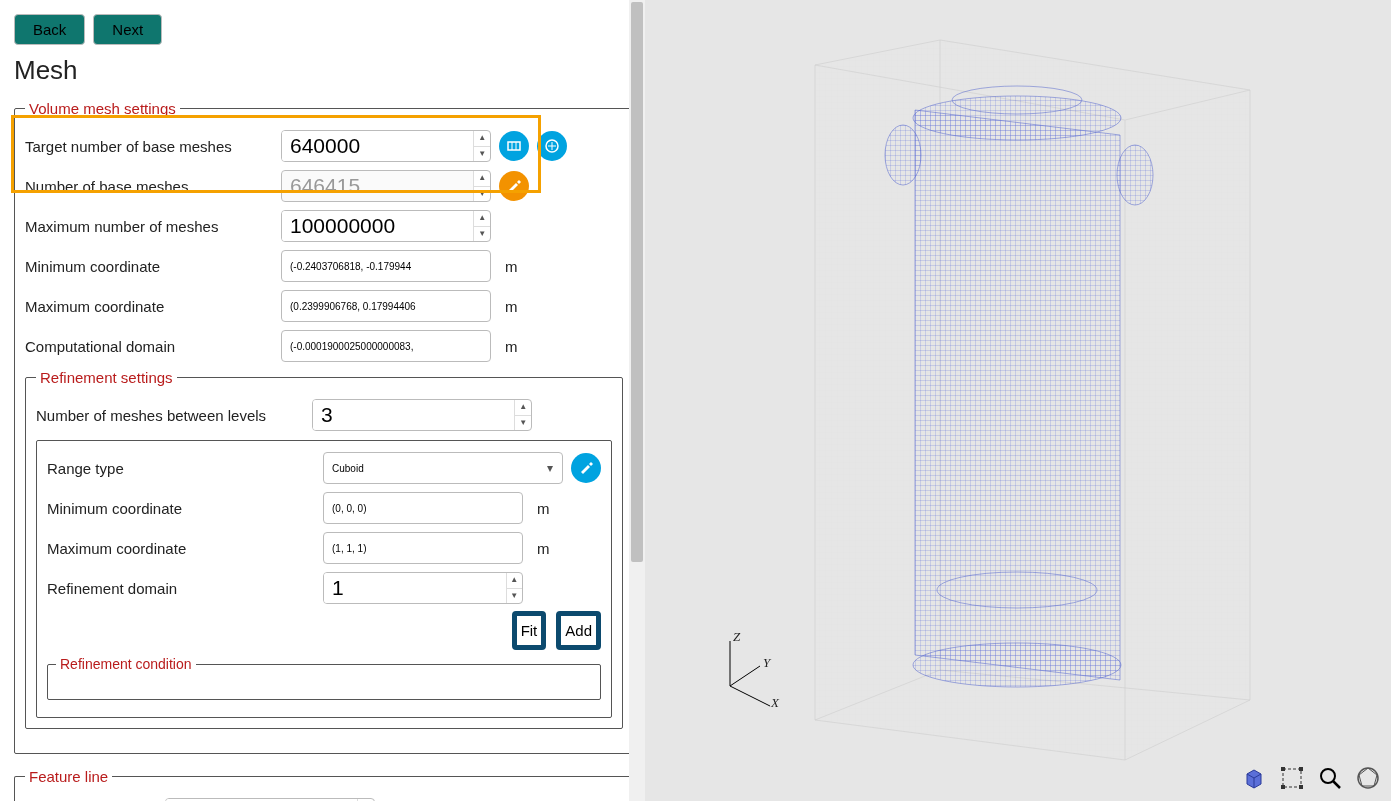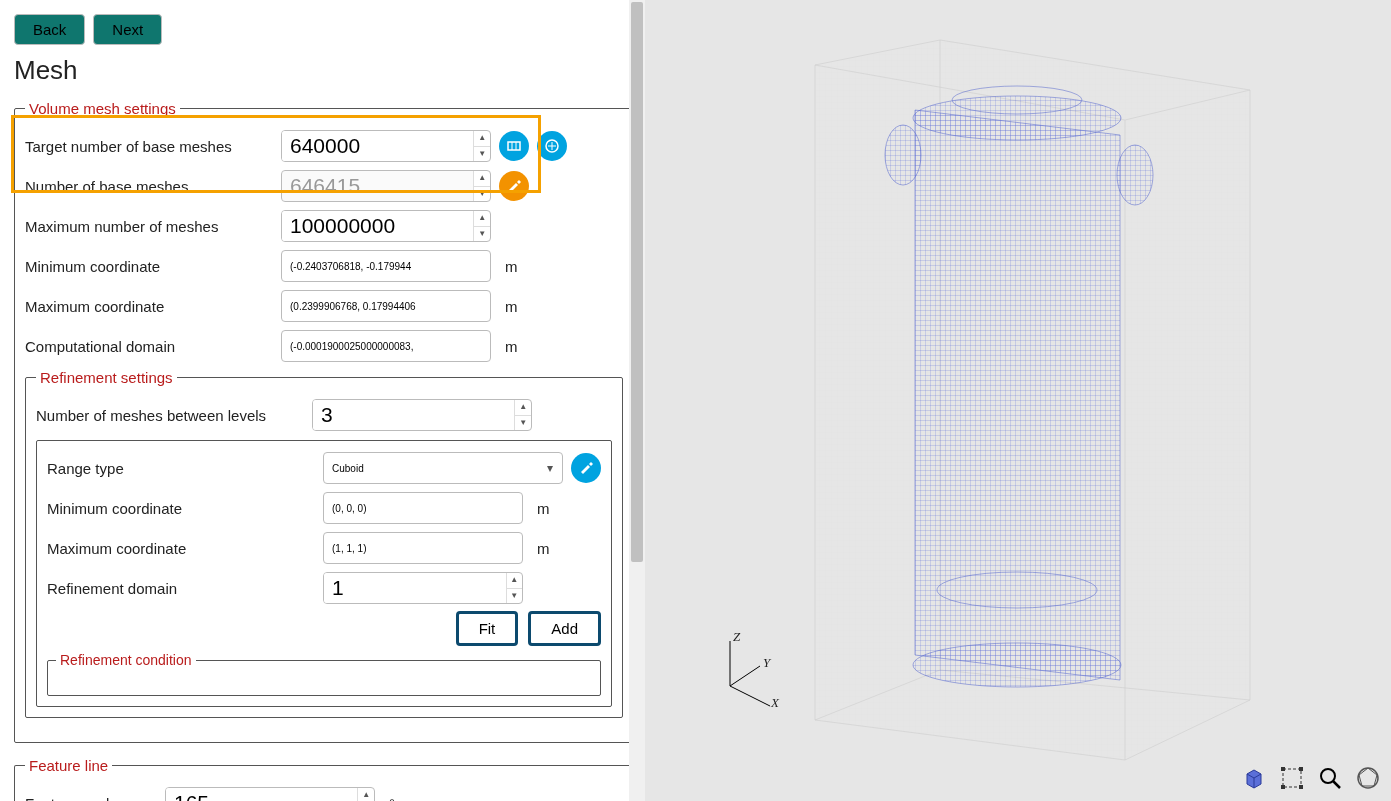--- a/index.html
+++ b/index.html
@@ -156,28 +156,28 @@
   font-size: 12px;
 }
 .refine-inner {
   border: 1px solid #555;
   border-radius: 2px;
   padding: 10px;
   margin-top: 8px;
 }
 .btn-row { display: flex; justify-content: flex-end; gap: 10px; margin-top: 6px; margin-bottom: 6px;}
 button.small {
-  padding: 6px 20px;
+  padding: 6px 4px;
   background: #fff;
-  border: 3px solid #0c4a6e;
+  border: 5px solid #0c4a6e;
   border-radius: 4px;
   font-size: 15px;
   cursor: pointer;
 }
-fieldset.cond { margin-bottom: 0; min-height: 44px; padding: 8px; }
+fieldset.cond { margin-bottom: 7px; min-height: 44px; padding: 8px; }
 fieldset.cond legend { font-size: 14px; }
 
 
 .viewport-3d {
   position: absolute;
   inset: 0;
 }
 .axis-triad {
   position: absolute;
   left: 60px;

